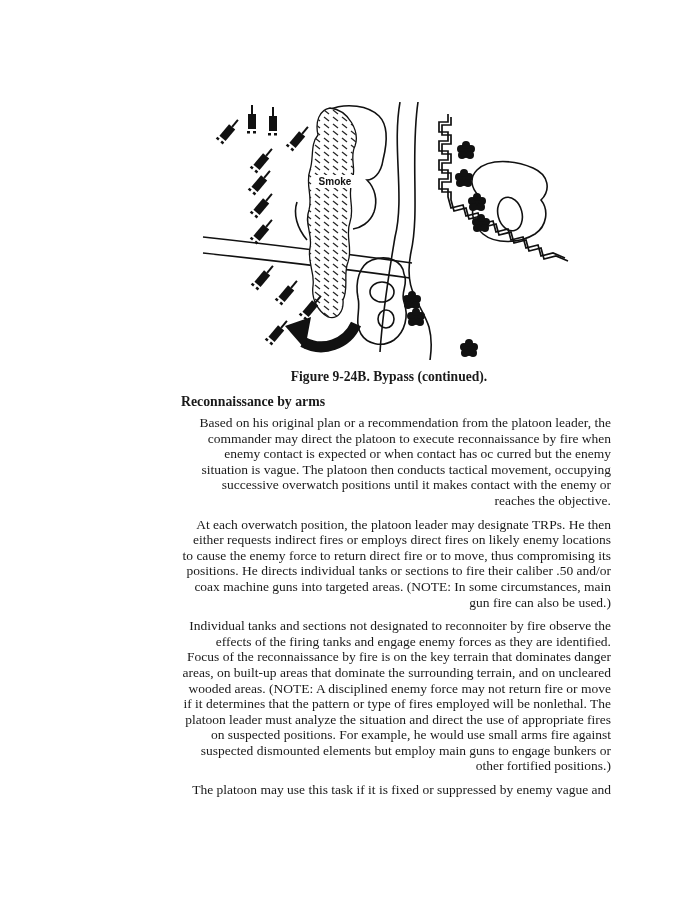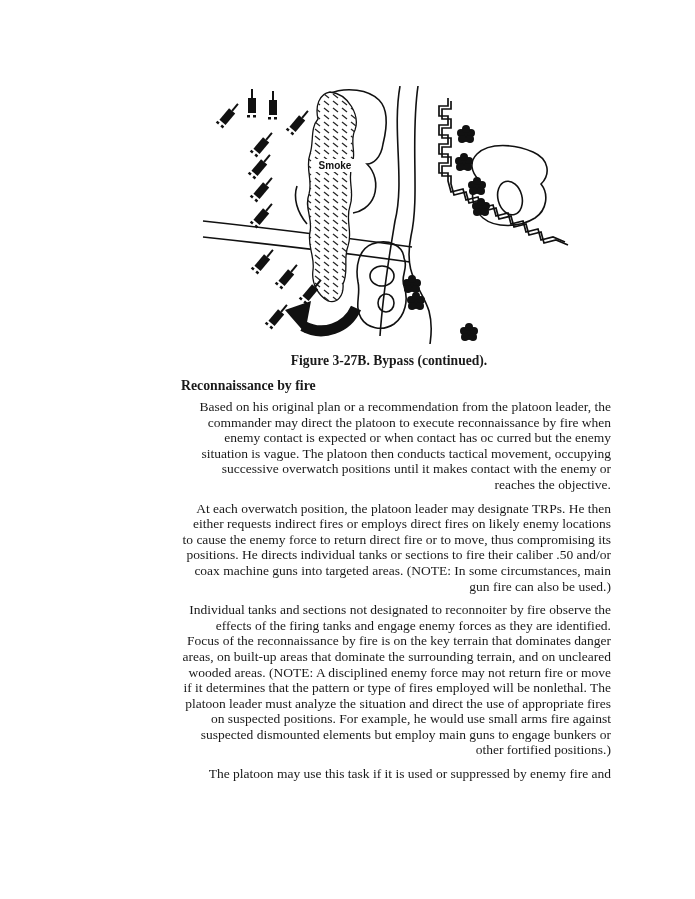--- a/index.html
+++ b/index.html
@@ -2,21 +2,21 @@
 <html><head>
 <meta charset="utf-8">
 <style>
   html,body{margin:0;padding:0;}
   body{
     width:695px;height:899px;background:#ffffff;
     font-family:"Liberation Serif","DejaVu Serif",serif;
     color:#1a1a1a;position:relative;overflow:hidden;
   }
   .page{position:absolute;inset:0;background:#ffffff;}
-  .content{position:absolute;left:181px;top:86px;width:430px;}
+  .content{position:absolute;left:181px;top:102px;width:430px;}
   .figure-wrap{margin-left:16px;width:376px;height:264px;}
   .figure-wrap svg{display:block;}
   .caption{
     text-align:center;font-weight:bold;font-size:13.6px;line-height:16px;
     margin:3px 0 0 0;padding-right:14px;
   }
   .doc-heading{
     font-weight:bold;font-size:13.8px;line-height:16px;
     margin:9px 0 5px 0;
   }
@@ -115,27 +115,27 @@
           <use href="#tank" transform="translate(79,232) rotate(40)"></use>
         </g>
 
         <g>
           <path d="M159,222 C150,242 126,251 106,240" stroke="#111" stroke-width="11" fill="none"></path>
           <polygon points="88,224 114,215 108,247" fill="#111"></polygon>
         </g>
       </svg>
     </div>
 
-    <div class="caption">Figure 3-27B. Bypass (continued).</div>
+    <div class="caption">Figure 9-24B. Bypass (continued).</div>
 
-    <div class="doc-heading">Reconnaissance by fire</div>
+    <div class="doc-heading">Reconnaissance by arms</div>
 
     <p class="para"><span>Based on his original plan or a recommendation from the platoon leader, the commander may direct the platoon to execute reconnaissance by fire when enemy contact is expected or when contact has oc curred but the enemy situation is vague. The platoon then conducts tactical movement, occupying successive overwatch positions until it makes contact with the enemy or reaches the objective.</span></p>
 
     <p class="para"><span>At each overwatch position, the platoon leader may designate TRPs. He then either requests indirect fires or employs direct fires on likely enemy locations to cause the enemy force to return direct fire or to move, thus compromising its positions. He directs individual tanks or sections to fire their caliber .50 and/or coax machine guns into targeted areas. (</span><b>NOTE:</b><span> In some circumstances, main gun fire can also be used.)</span></p>
 
     <p class="para"><span>Individual tanks and sections not designated to reconnoiter by fire observe the effects of the firing tanks and engage enemy forces as they are identified. Focus of the reconnaissance by fire is on the key terrain that dominates danger areas, on built-up areas that dominate the surrounding terrain, and on uncleared wooded areas. (</span><b>NOTE:</b><span> A disciplined enemy force may not return fire or move if it determines that the pattern or type of fires employed will be nonlethal. The platoon leader must analyze the situation and direct the use of appropriate fires on suspected positions. For example, he would use small arms fire against suspected dismounted elements but employ main guns to engage bunkers or other fortified positions.)</span></p>
 
 
-    <p class="para"><span>The platoon may use this task if it is used or suppressed by enemy fire and</span></p>
+    <p class="para"><span>The platoon may use this task if it is fixed or suppressed by enemy vague and</span></p>
 
   </div>
 </div>
 
 </body></html>

